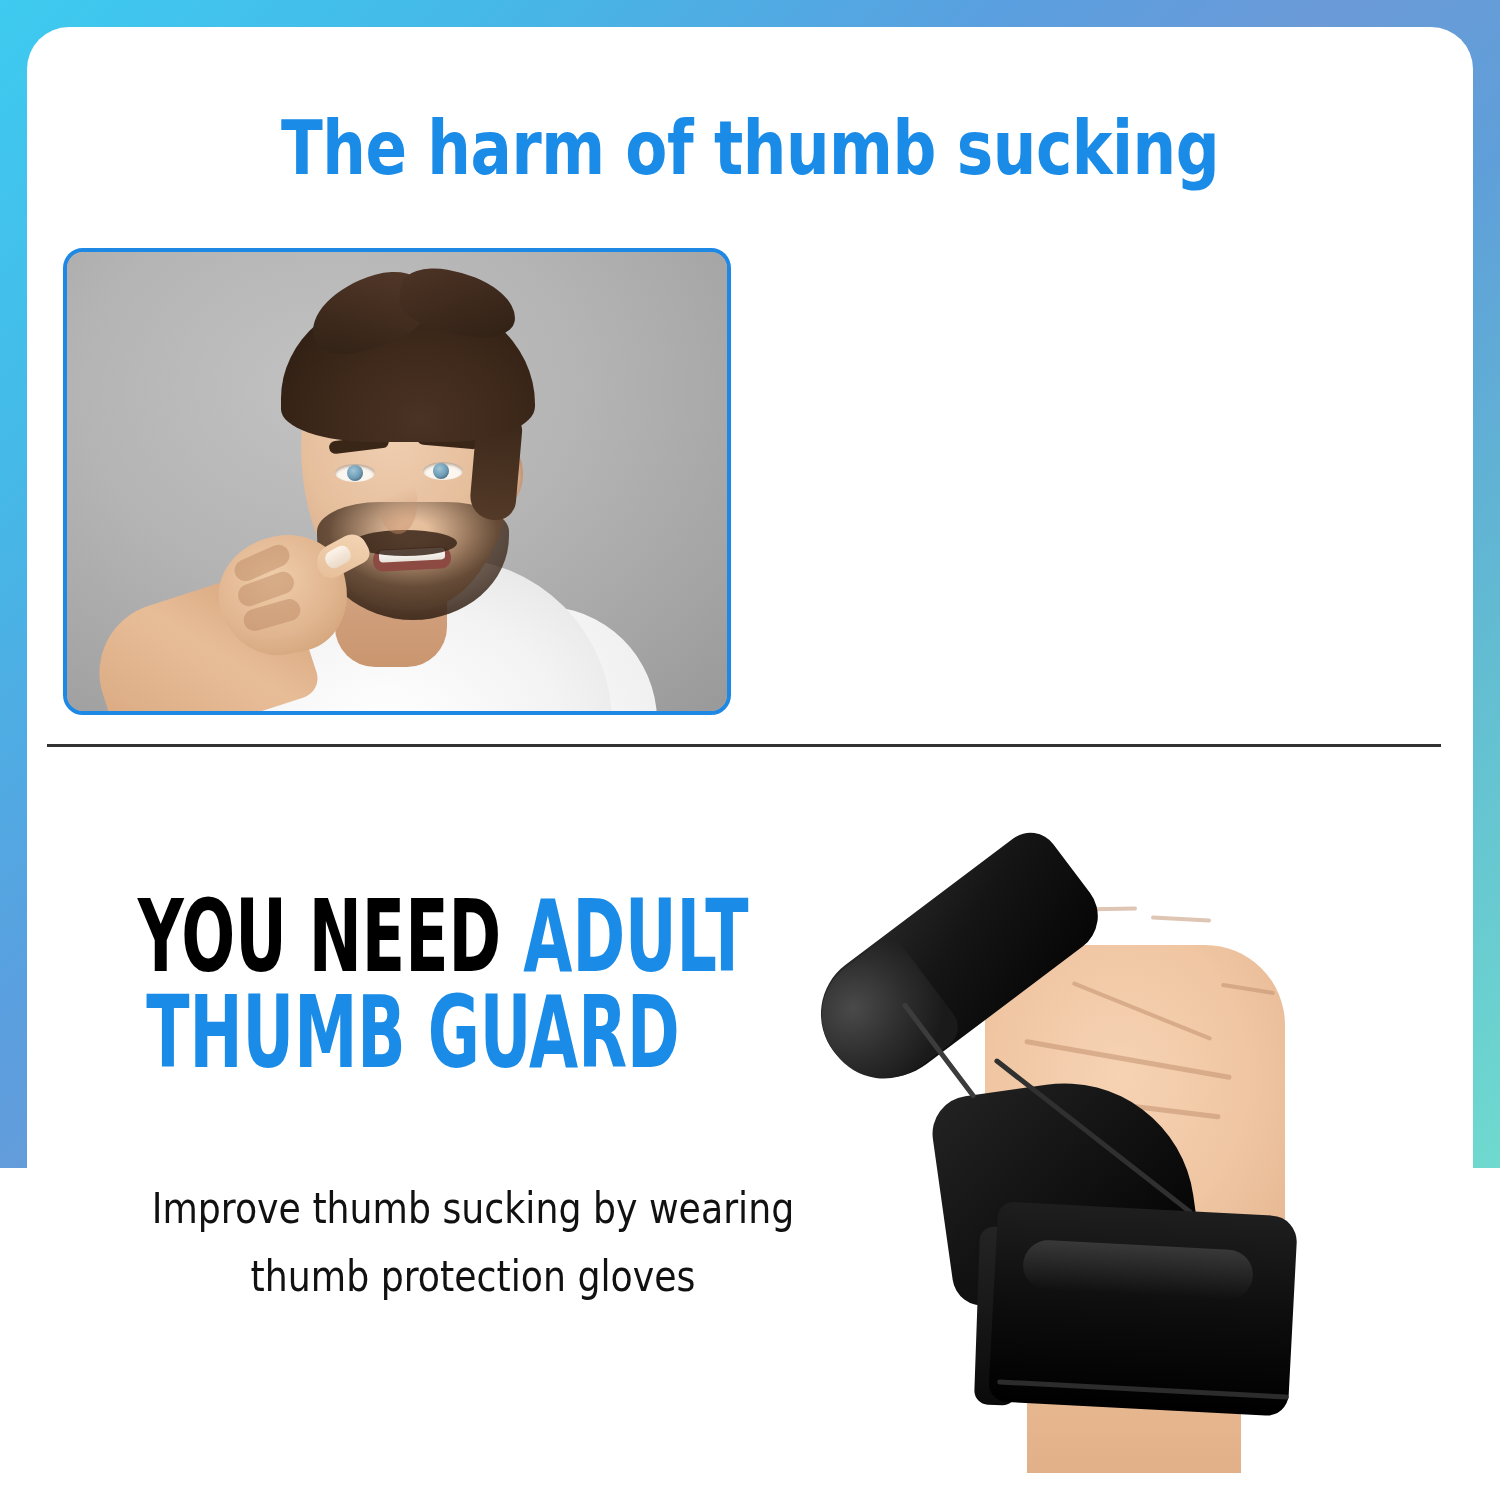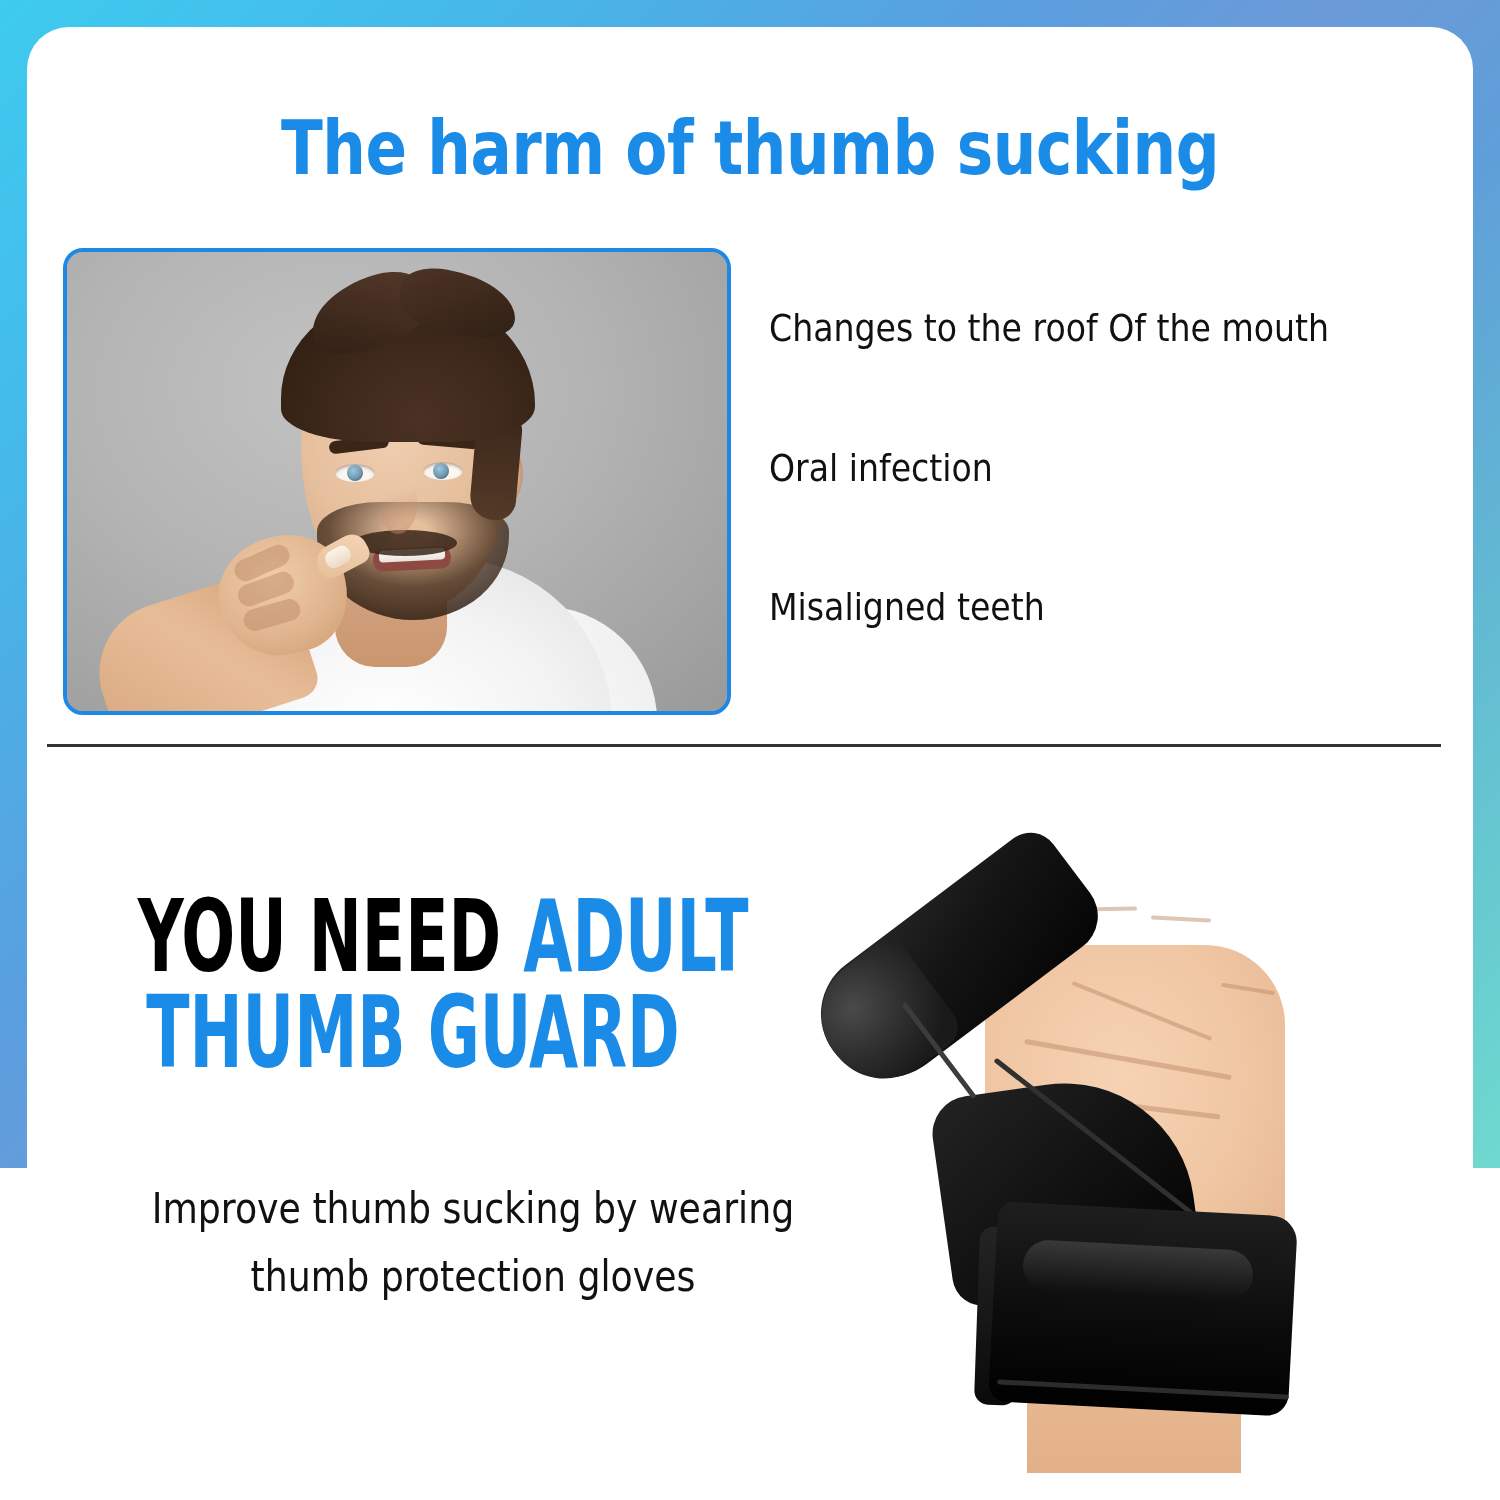--- a/index.html
+++ b/index.html
@@ -440,25 +440,20 @@
         <div class="ph" id="ph-forearm"></div>
         <div class="ph" id="ph-fist"></div>
         <div class="ph ph-knuckle" id="ph-k1"></div>
         <div class="ph ph-knuckle" id="ph-k2"></div>
         <div class="ph ph-knuckle" id="ph-k3"></div>
         <div class="ph" id="ph-thumbtip"></div>
         <div class="ph" id="ph-nail"></div>
       </div>
     </div>
 
-    <div id="bullets">
-      <div class="bullet" id="bullet-0">Changes to the roof Of the mouth</div>
-      <div class="bullet" id="bullet-1">Oral infection</div>
-      <div class="bullet" id="bullet-2">Misaligned teeth</div>
-    </div>
 
     <div id="divider"></div>
 
     <div id="headline">
       <span class="hl-black">YOU NEED </span><span class="hl-blue">ADULT</span><br>
       <span class="hl-blue">THUMB GUARD</span>
     </div>
 
     <div id="subtext">
       <div>Improve thumb sucking by wearing</div>

